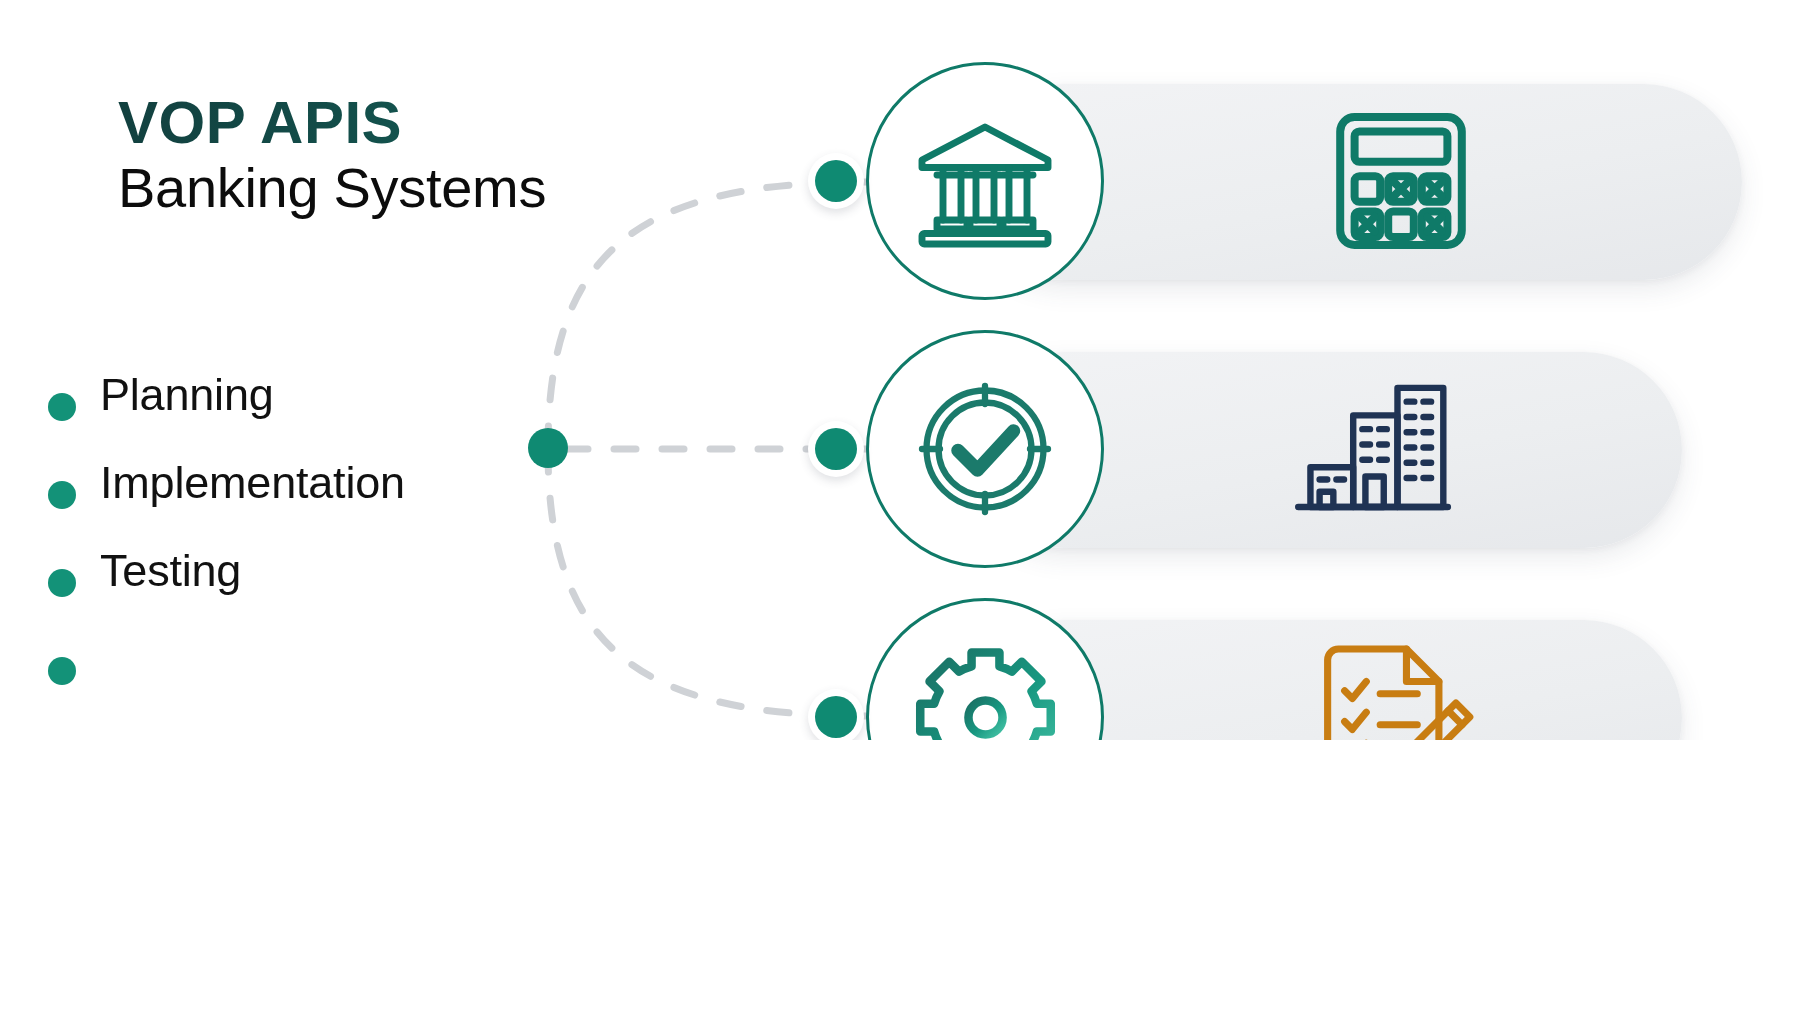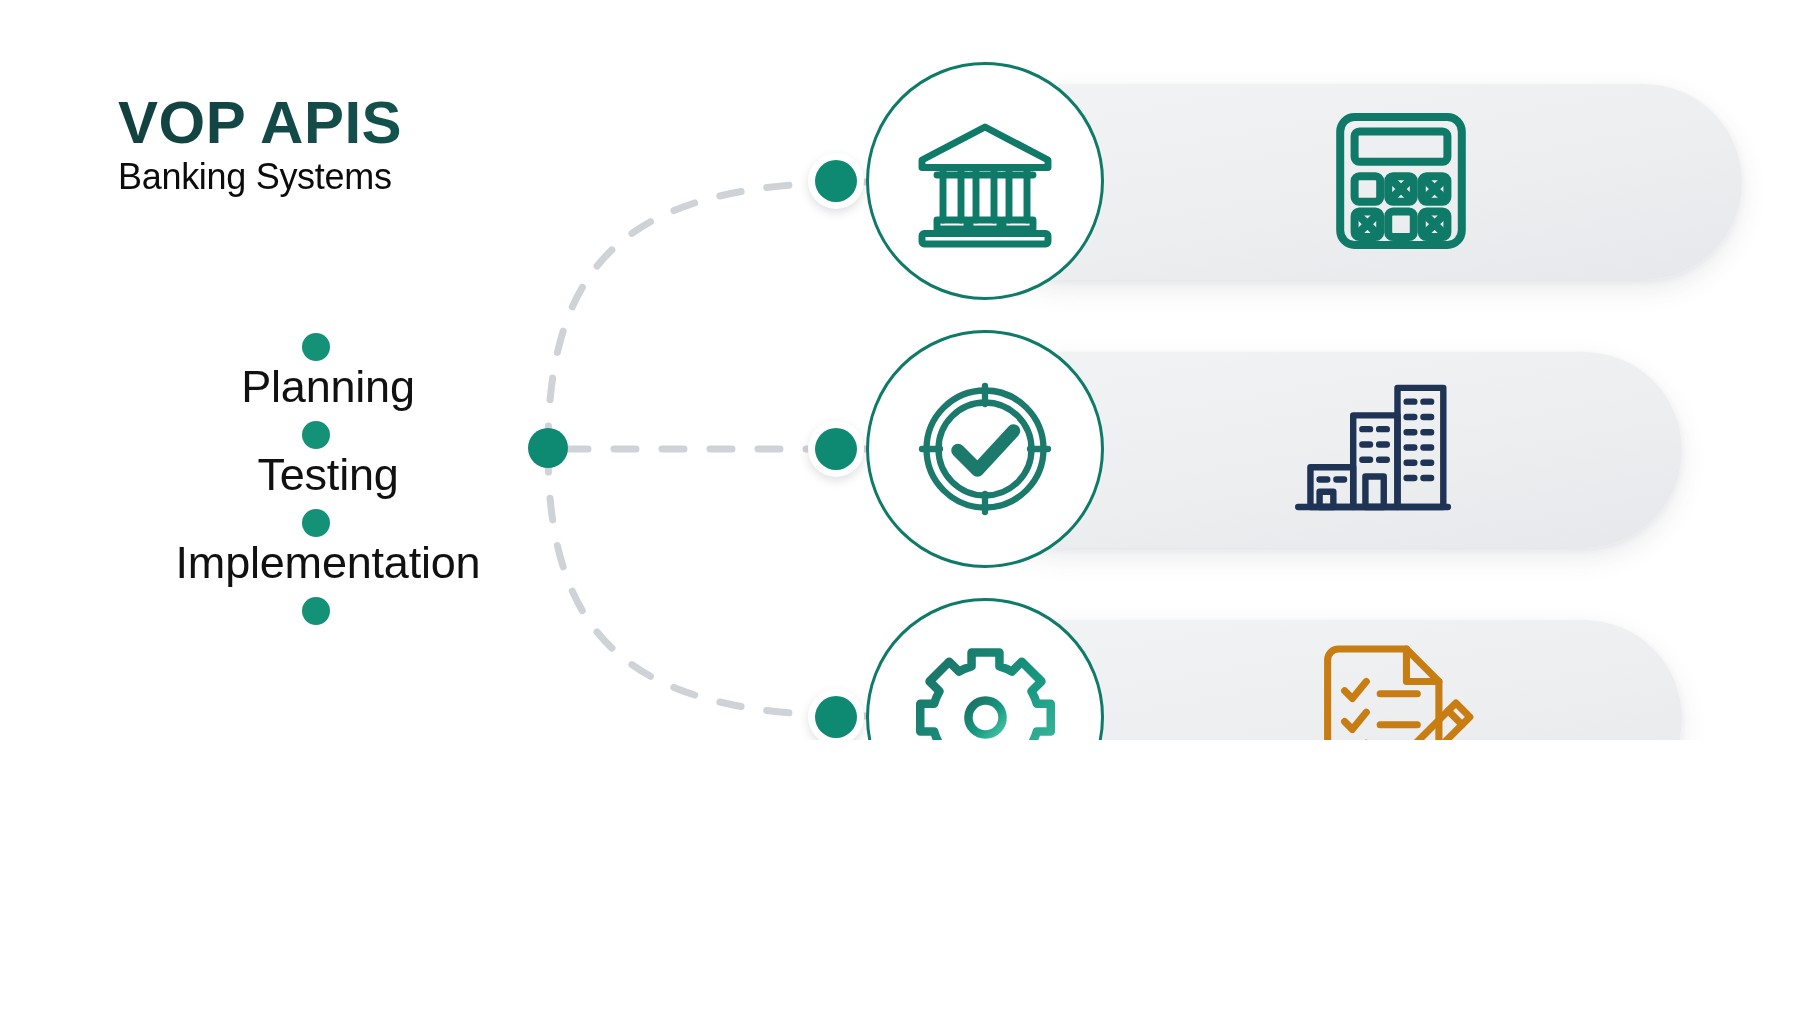--- a/index.html
+++ b/index.html
@@ -39,43 +39,42 @@
     letter-spacing: 0.5px;
     line-height: 1.02;
     margin: 0;
     background: linear-gradient(95deg, #12403f 0%, #134e4a 45%, #14675c 100%);
     -webkit-background-clip: text;
     background-clip: text;
     color: transparent;
     white-space: nowrap;
   }
   #title-sub {
-    font-size: 36px;
+    font-size: 56px;
     font-weight: 400;
     line-height: 1.12;
     margin: 4px 0 0 0;
     color: #0c0c0c;
     white-space: nowrap;
     letter-spacing: -0.3px;
   }
 
   #bullet-list {
     position: absolute;
     left: 48px;
     top: 333px;
     width: 560px;
     list-style: none;
     margin: 0;
     padding: 0;
   }
   .bullet-row {
     display: flex;
-    align-items: center;
+    align-items: flex-end;
     height: 88px;
-    flex-direction: column;
   }
   .bullet-dot {
     flex: 0 0 auto;
     width: 28px;
     height: 28px;
     border-radius: 50%;
     background: #139278;
     margin-right: 24px;
   }
   .bullet-label {
@@ -189,25 +188,25 @@
       <div id="title-sub">Banking Systems</div>
     </div>
 
     <ul id="bullet-list">
       <li class="bullet-row">
         <span class="bullet-dot"></span>
         <span class="bullet-label">Planning</span>
       </li>
       <li class="bullet-row">
         <span class="bullet-dot"></span>
-        <span class="bullet-label">Testing</span>
+        <span class="bullet-label">Implementation</span>
       </li>
       <li class="bullet-row">
         <span class="bullet-dot"></span>
-        <span class="bullet-label">Implementation</span>
+        <span class="bullet-label">Testing</span>
       </li>
       <li class="bullet-row">
         <span class="bullet-dot"></span>
       </li>
     </ul>
   </div>
 
   <svg id="connector-svg" viewBox="0 0 1820 1024">
 
     <path d="M 548 448 C 548 250 640 182 866 182" fill="none" stroke="#cfd2d6" stroke-width="7" stroke-linecap="round" stroke-dasharray="22 26"></path>

